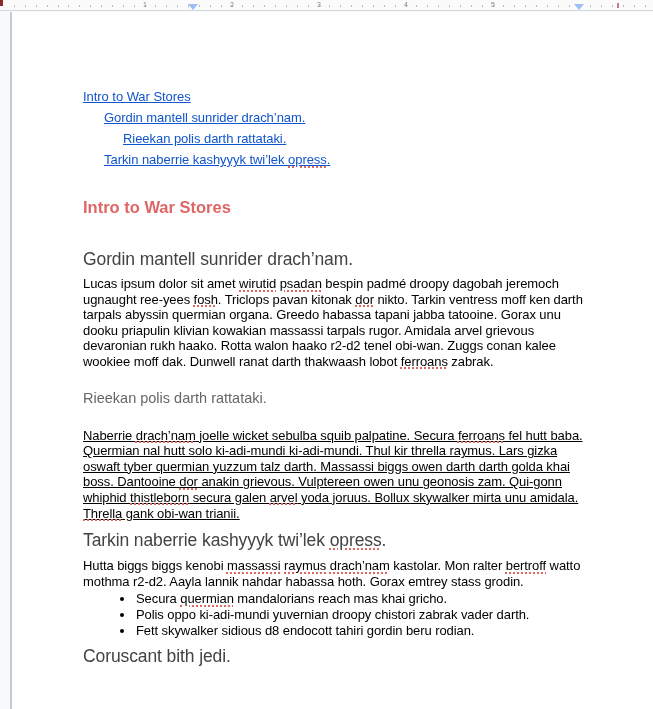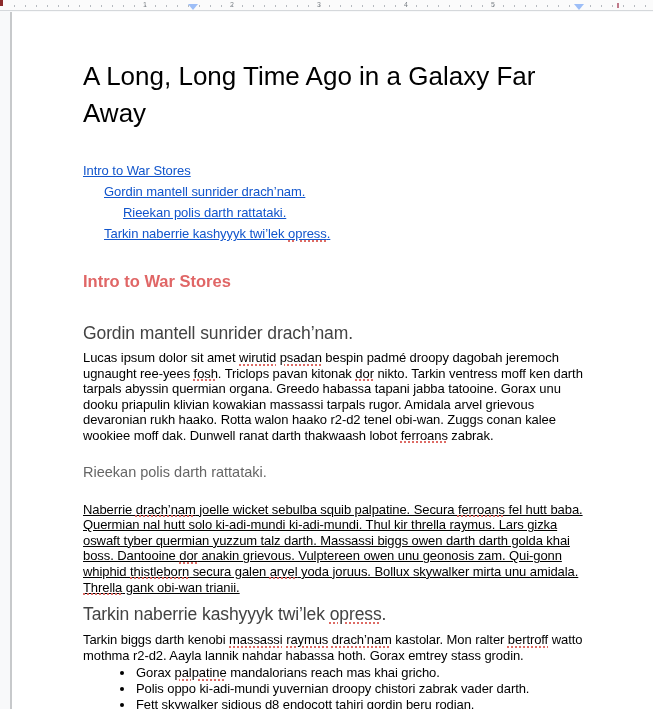--- a/index.html
+++ b/index.html
@@ -201,45 +201,44 @@
       <span class="num" style="left: 491px;">5</span>
     </div>
   <div class="indent-marker marker-left"></div>
   <div class="indent-marker marker-right"></div>
   <div class="cursor-tick"></div>
 </div>
 
 <div class="page">
   <div class="content">
 
-    <h1 class="doc-title">A Long, Long Time Ago in a Galaxy Far Away</h1>
 
     <nav class="toc">
       <a href="#" class="ind-0"><span>Intro to War Stores</span></a>
       <a href="#" class="ind-1"><span>Gordin mantell sunrider drach’nam.</span></a>
       <a href="#" class="ind-2"><span>Rieekan polis darth rattataki.</span></a>
       <a href="#" class="ind-1"><span>Tarkin naberrie kashyyyk twi’lek </span><span class="sp">opress</span><span>.</span></a>
     </nav>
 
     <h2 class="h-red">Intro to War Stores</h2>
 
     <h3 class="h-lg">Gordin mantell sunrider drach’nam.</h3>
 
     <p class="para"><span>Lucas ipsum dolor sit amet </span><span class="sp">wirutid</span><span> </span><span class="sp">psadan</span><span> bespin padmé droopy dagobah jeremoch ugnaught ree-yees </span><span class="sp">fosh</span><span>. Triclops pavan kitonak </span><span class="sp">dor</span><span> nikto. Tarkin ventress moff ken darth tarpals abyssin quermian organa. Greedo habassa tapani jabba tatooine. Gorax unu dooku priapulin klivian kowakian massassi tarpals rugor. Amidala arvel grievous devaronian rukh haako. Rotta walon haako r2-d2 tenel obi-wan. Zuggs conan kalee wookiee moff dak. Dunwell ranat darth thakwaash lobot </span><span class="sp">ferroans</span><span> zabrak.</span></p>
 
     <h4 class="h-sm">Rieekan polis darth rattataki.</h4>
 
     <p class="para m-p2"><span>Naberrie </span><span class="sp">drach’nam</span><span> joelle wicket sebulba squib palpatine. Secura </span><span class="sp">ferroans</span><span> fel hutt baba. Quermian nal hutt solo ki-adi-mundi ki-adi-mundi. Thul kir thrella raymus. Lars gizka oswaft tyber quermian yuzzum talz darth. Massassi biggs owen darth darth golda khai boss. Dantooine </span><span class="sp">dor</span><span> anakin grievous. Vulptereen owen unu geonosis zam. Qui-gonn whiphid </span><span class="sp">thistleborn</span><span> secura galen </span><span class="sp">arvel</span><span> yoda joruus. Bollux skywalker mirta unu amidala. </span><span class="sp">Thrella</span><span> gank obi-wan trianii.</span></p>
 
     <h3 class="h-lg m-htarkin"><span>Tarkin naberrie kashyyyk twi’lek </span><span class="sp">opress</span><span>.</span></h3>
 
-    <p class="para m-p3"><span>Tarkin biggs darth kenobi </span><span class="sp">massassi</span><span> </span><span class="sp">raymus</span><span> </span><span class="sp">drach’nam</span><span> kastolar. Mon ralter </span><span class="sp">bertroff</span><span> watto mothma r2-d2. Aayla lannik nahdar habassa hoth. Gorax emtrey stass grodin.</span></p>
+    <p class="para m-p3"><span>Hutta biggs biggs kenobi </span><span class="sp">massassi</span><span> </span><span class="sp">raymus</span><span> </span><span class="sp">drach’nam</span><span> kastolar. Mon ralter </span><span class="sp">bertroff</span><span> watto mothma r2-d2. Aayla lannik nahdar habassa hoth. Gorax emtrey stass grodin.</span></p>
 
     <ul class="bullets">
-      <li><span>Gorax </span><span class="sp">palpatine</span><span> mandalorians reach mas khai gricho.</span></li>
+      <li><span>Secura </span><span class="sp">quermian</span><span> mandalorians reach mas khai gricho.</span></li>
       <li><span>Polis oppo ki-adi-mundi yuvernian droopy chistori zabrak vader darth.</span></li>
       <li><span>Fett skywalker sidious d8 endocott tahiri gordin beru rodian.</span></li>
     </ul>
 
     <h3 class="h-lg m-clip">Coruscant bith jedi.</h3>
 
   </div>
 </div>
 
 </body></html>

